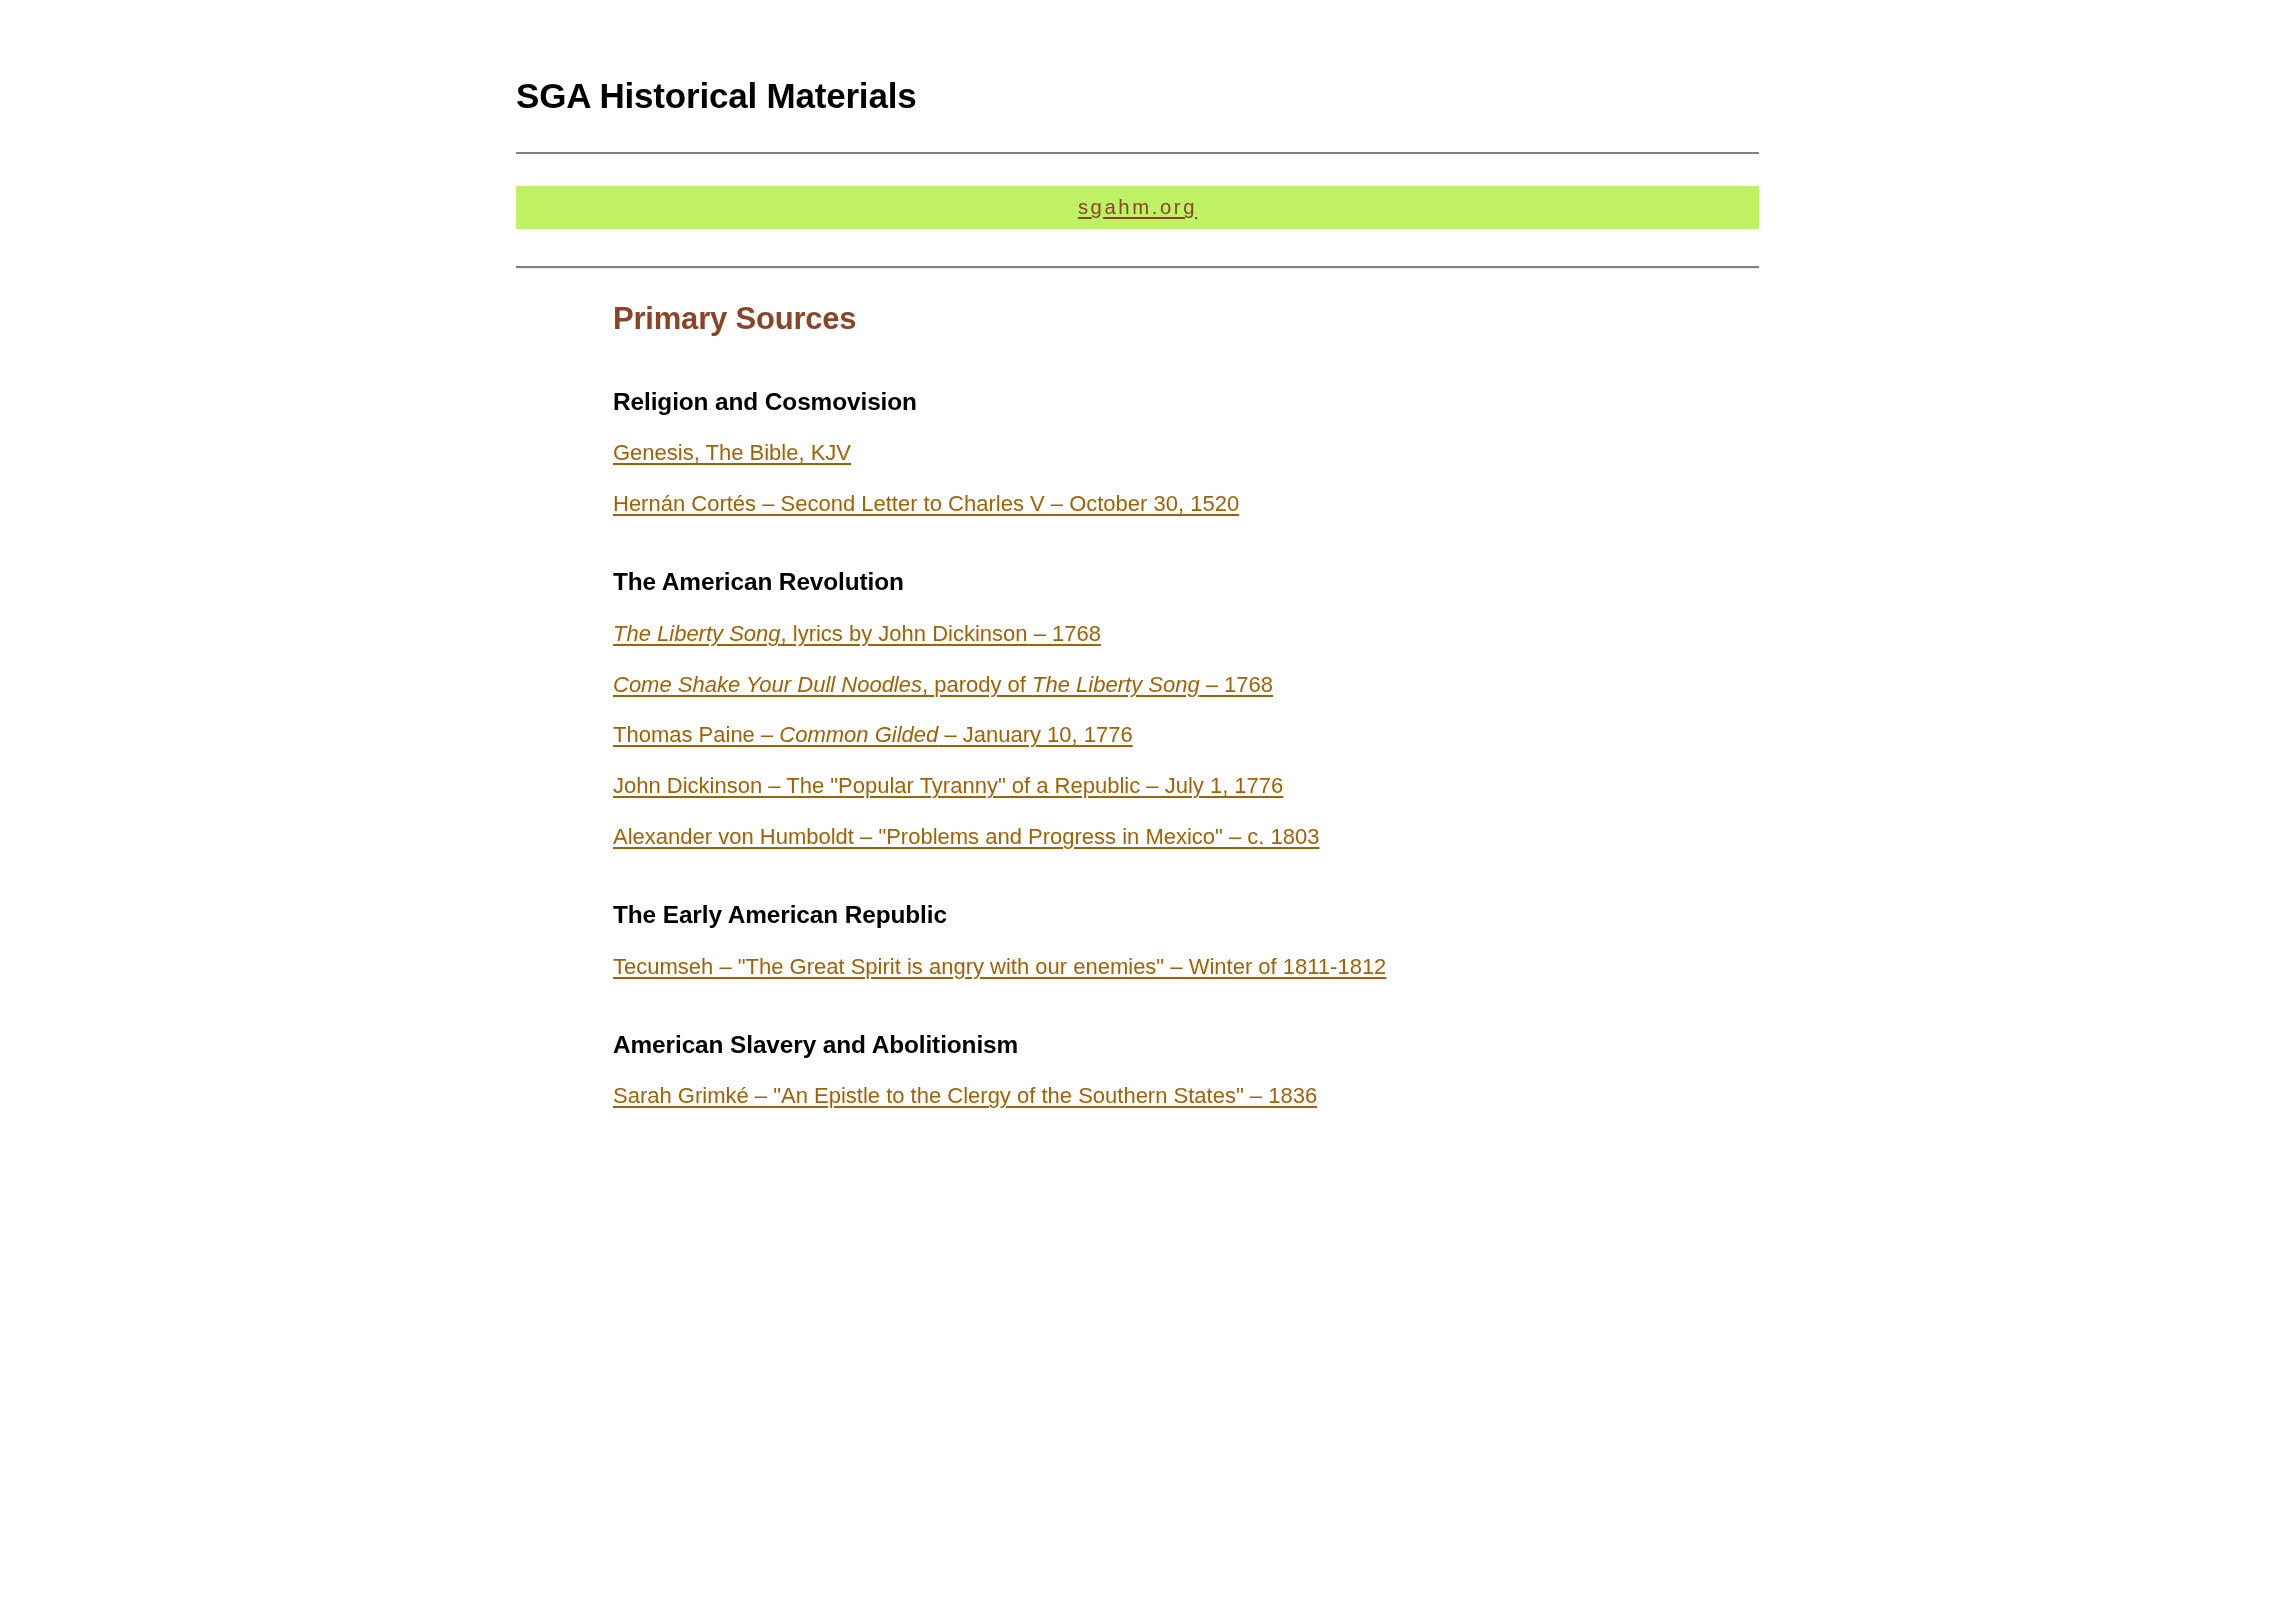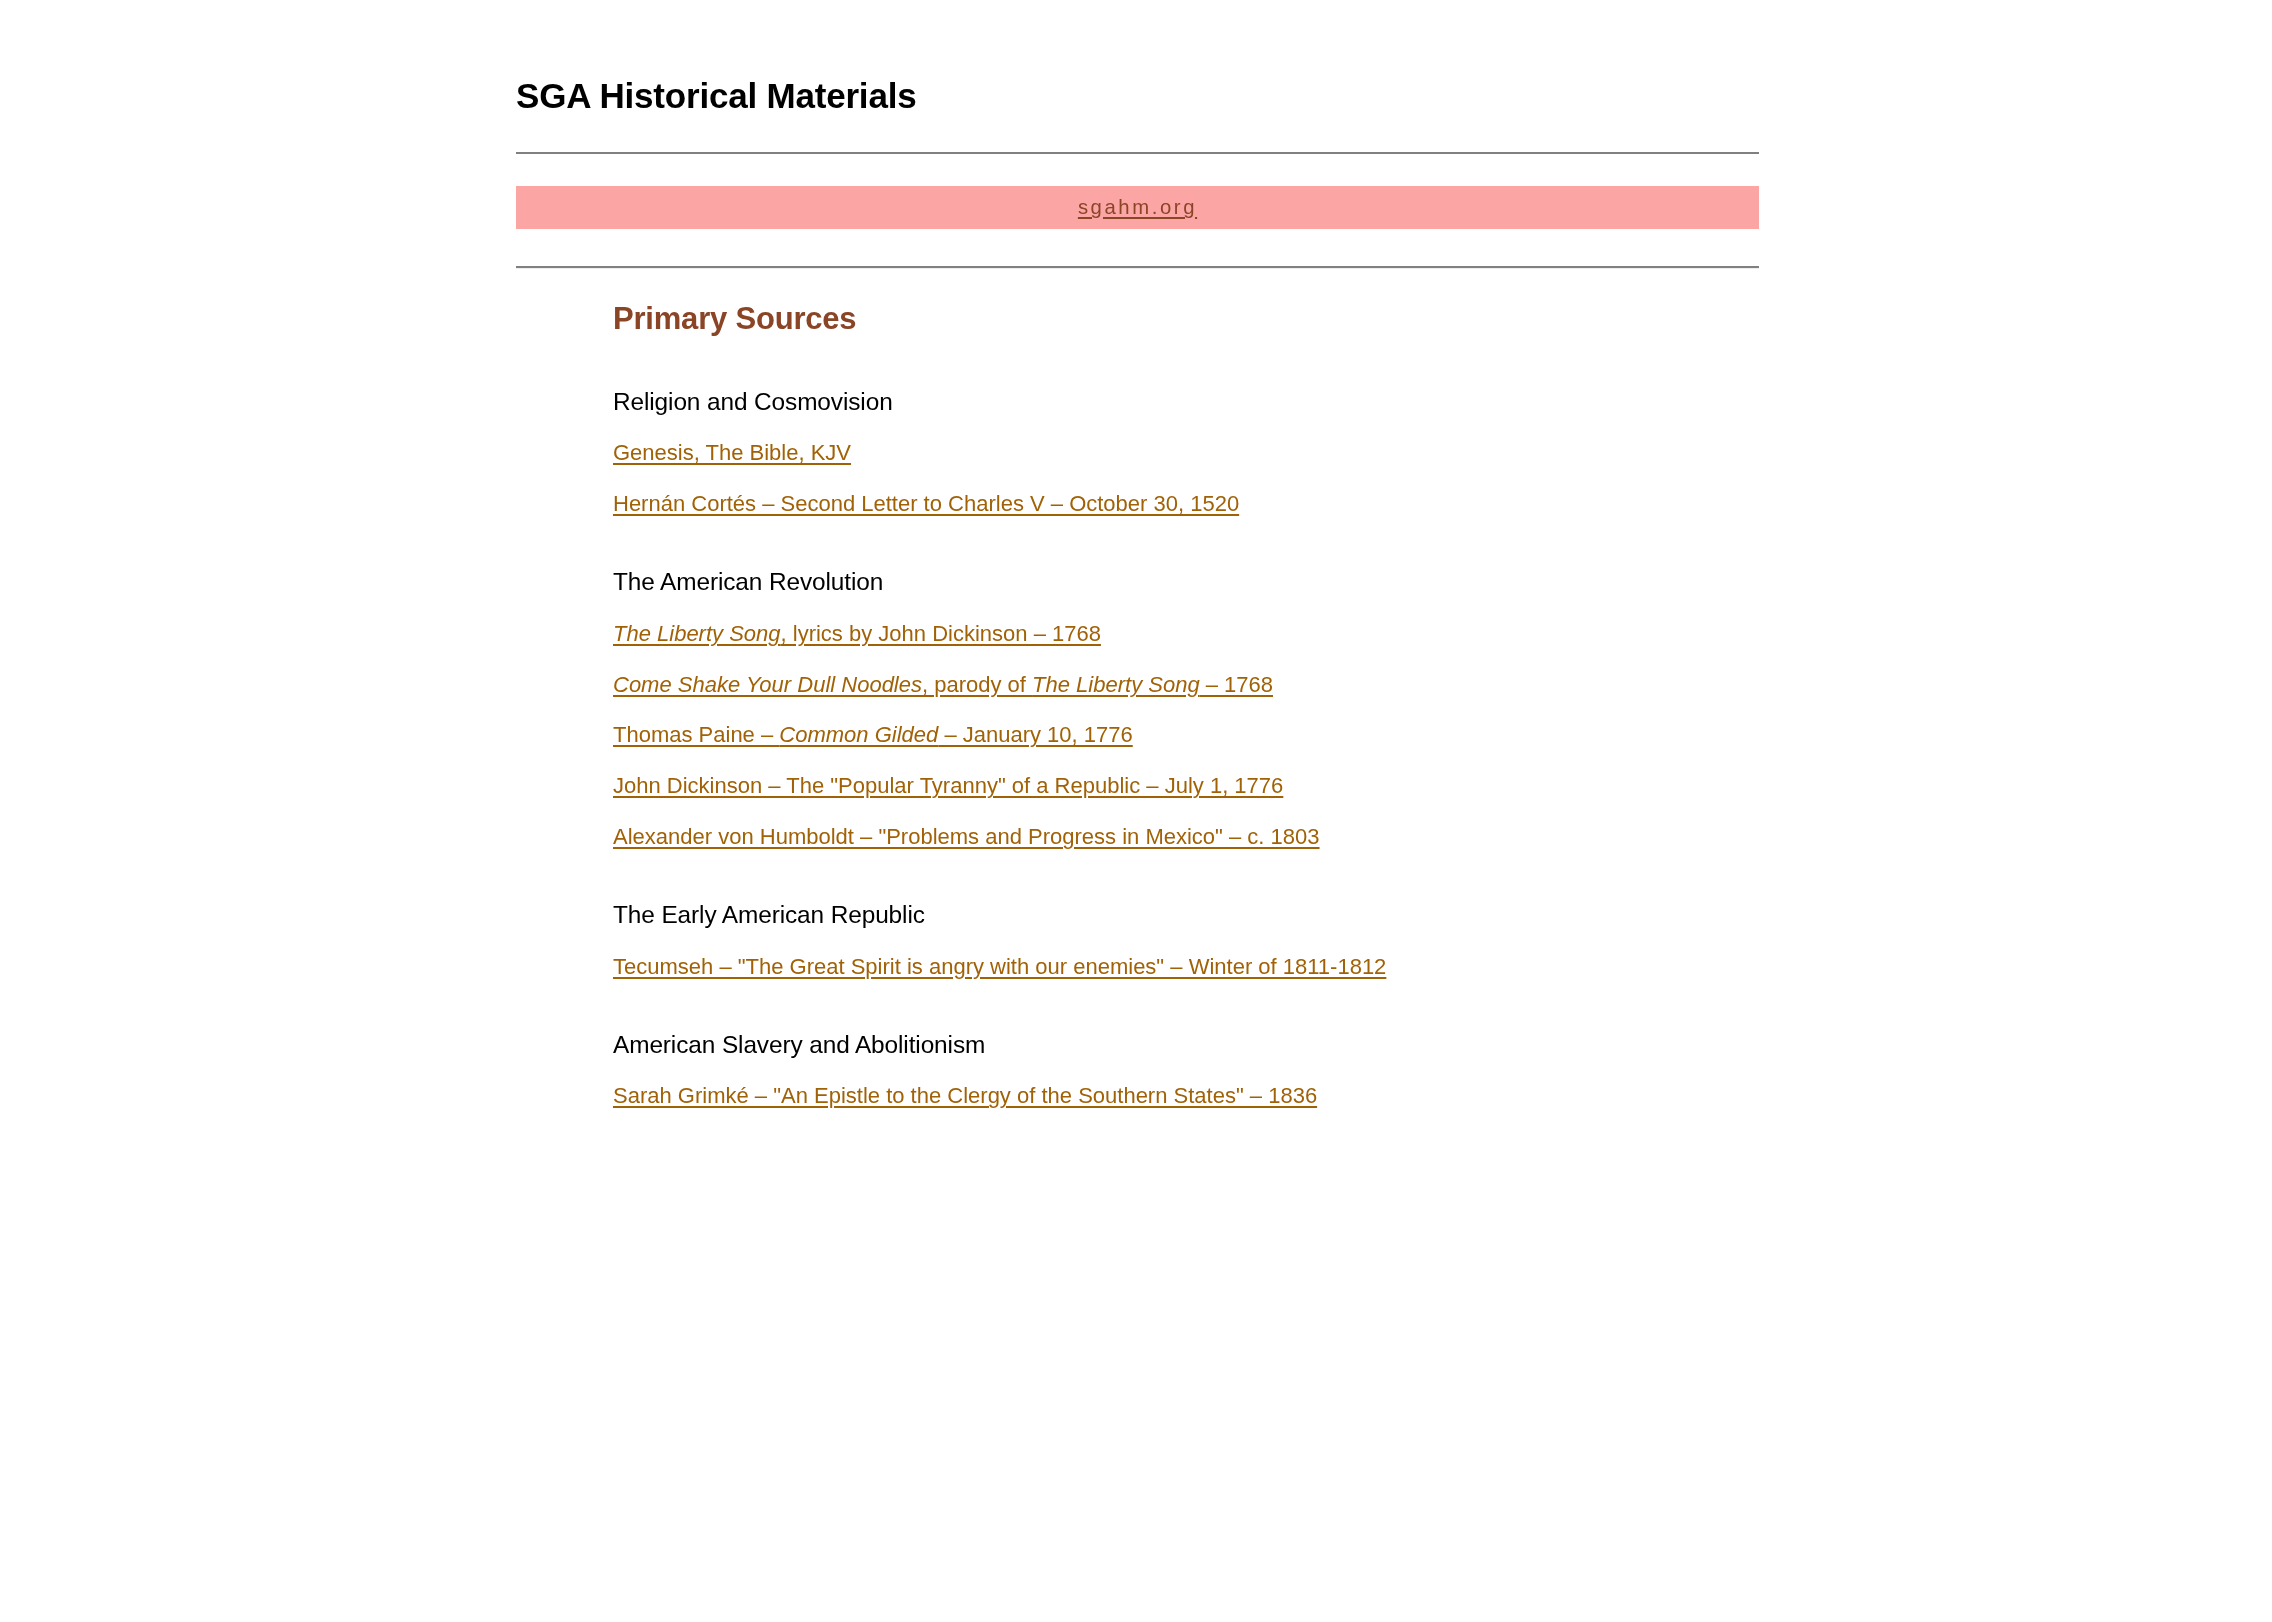--- a/index.html
+++ b/index.html
@@ -40,21 +40,21 @@
     height: 2.4px;
     margin: 36px 0 0 0;
     border: 0;
     background: linear-gradient(to bottom, #808080 0px, #808080 1.6px, #eeeeee 1.6px, #eeeeee 2.4px);
   }
   .rule.lower {
     margin: 37px 0 0 0;
   }
 
   .url-bar {
-    background: #fca5a5;
+    background: #bef264;
     height: 43px;
     margin-top: 32.5px;
     display: flex;
     align-items: center;
     justify-content: center;
   }
   .url-bar a {
     font-family: "Liberation Sans", sans-serif;
     font-size: 20.3px;
     letter-spacing: 2.6px;
@@ -72,21 +72,21 @@
     color: #8a4426;
     font-size: 31px;
     font-weight: bold;
     margin: 0;
     padding: 32px 0 0 0;
     letter-spacing: -0.2px;
   }
 
   .subsection {
     font-size: 24.4px;
-    font-weight: normal;
+    font-weight: bold;
     color: #000000;
     margin: 0;
     padding: 51px 0 0 0;
     letter-spacing: -0.1px;
   }
 
   .entry {
     margin: 0;
     padding: 24.4px 0 0 0;
     font-size: 22px;

